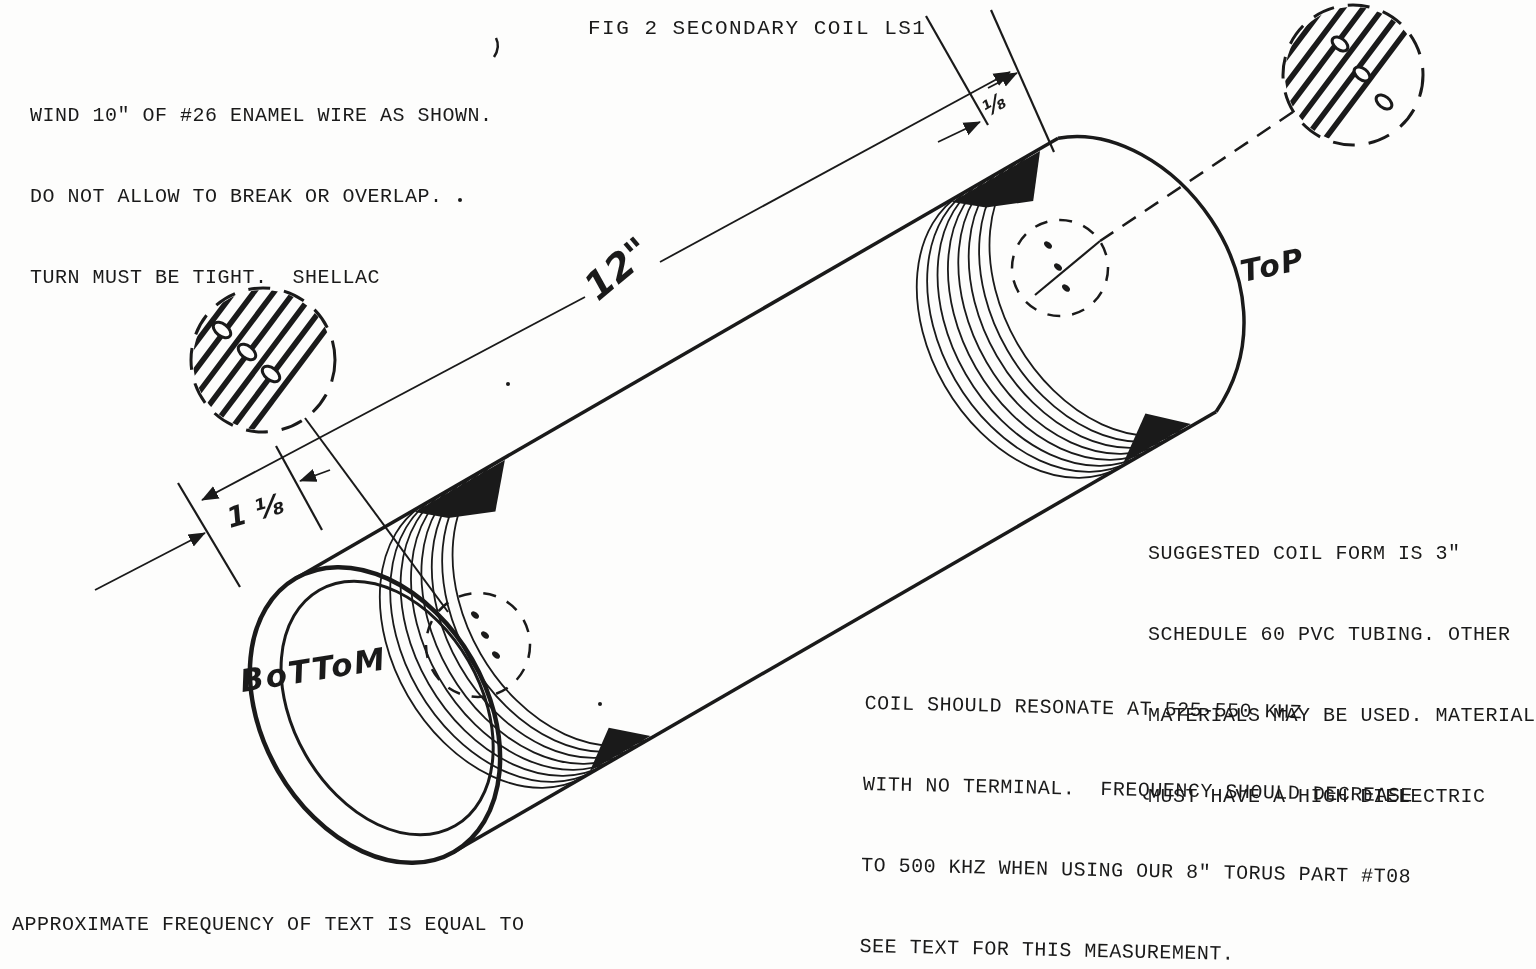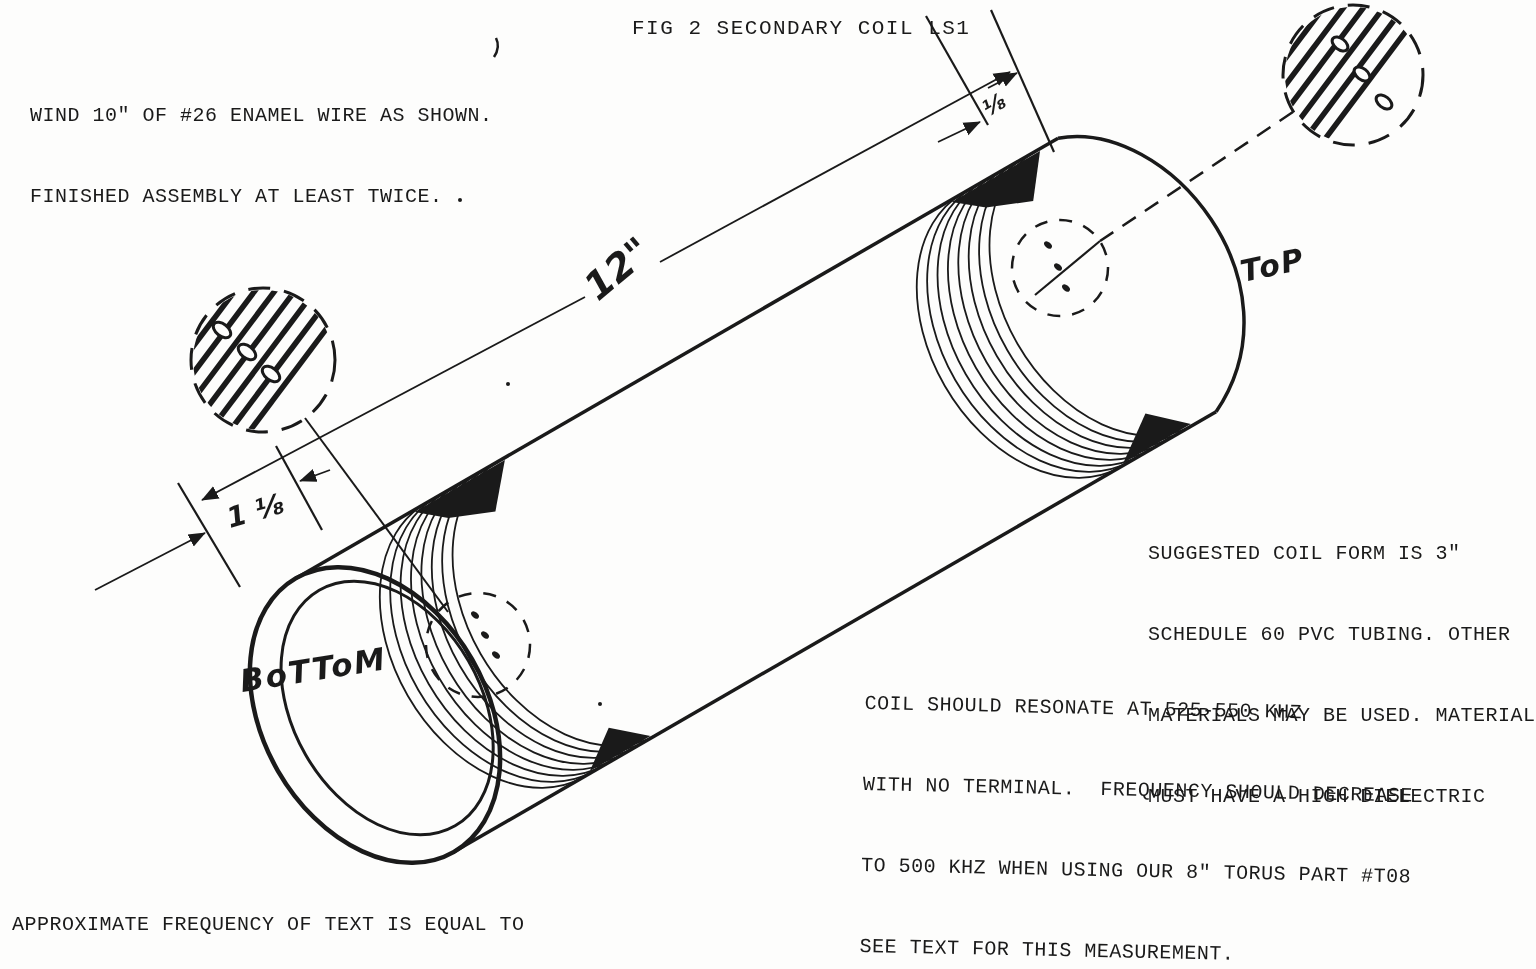--- a/index.html
+++ b/index.html
@@ -143,25 +143,26 @@
       <circle cx="600" cy="704" r="2" fill="#1a1a1a"></circle>
     </g>
 
     <text class="hand" font-size="30" letter-spacing="2" transform="translate(1243,282) rotate(-12)">ToP</text>
     <text class="hand" font-size="31" letter-spacing="2" transform="translate(242,692) rotate(-9)">BoTToM</text>
     <text class="hand" font-size="38" transform="translate(598,302) rotate(-40)">12"</text>
     <text class="hand" font-size="28" transform="translate(230,528) rotate(-16)">1 ⅛</text>
     <text class="hand" font-size="22" transform="translate(988,117) rotate(-30)">⅛</text>
   </svg>
 
-  <div class="title" style="left:588px;top:16px;position:absolute;margin-left:44px;">FIG 2 SECONDARY COIL LS1</div>
+  <div class="title" style="left:588px;top:16px;position:absolute;">FIG 2 SECONDARY COIL LS1</div>
 
   <div class="note" style="left:30px;top:48px;">
     <div>WIND 10" OF #26 ENAMEL WIRE AS SHOWN.</div>
-    <div>FINISHED ASSEMBLY AT LEAST TWICE.</div>
+    <div>DO NOT ALLOW TO BREAK OR OVERLAP.</div>
+    <div>TURN MUST BE TIGHT.  SHELLAC</div>
   </div>
 
   <div class="note" style="left:1148px;top:486px;">
     <div>SUGGESTED COIL FORM IS 3"</div>
     <div>SCHEDULE 60 PVC TUBING. OTHER</div>
     <div>MATERIALS MAY BE USED. MATERIAL</div>
     <div>MUST HAVE A HIGH DIELECTRIC</div>
   </div>
 
   <div class="note skew" style="left:866px;top:636px;">

